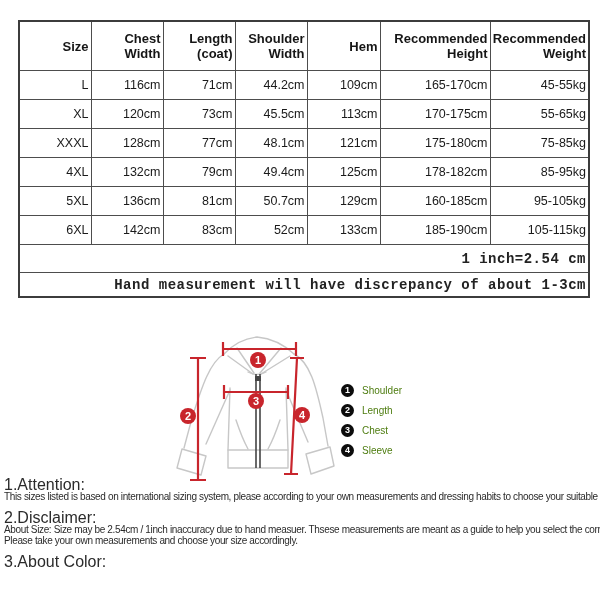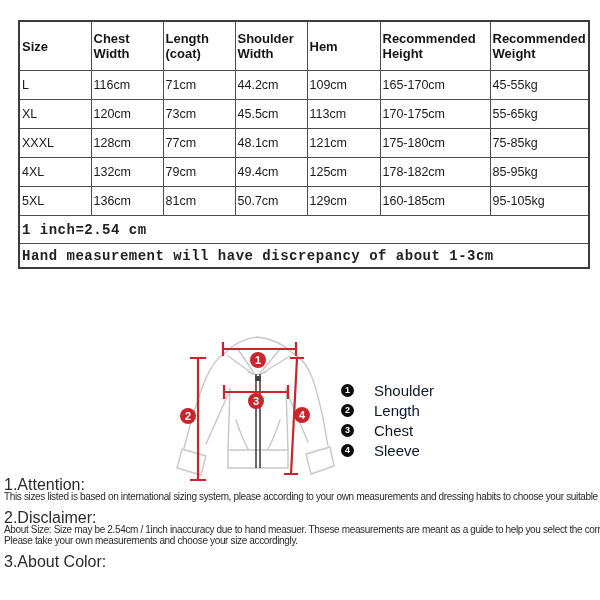--- a/index.html
+++ b/index.html
@@ -6,41 +6,41 @@
   body{width:600px;height:600px;position:relative;font-family:"Liberation Sans",sans-serif;color:#111;overflow:hidden;}
 
   
   .size-table{
     position:absolute;left:18px;top:20px;width:570px;
     border-collapse:collapse;table-layout:fixed;
     border:2px solid #3c3c3c;
     font-family:"Liberation Sans",sans-serif;
   }
   .size-table th,.size-table td{
-    border:1px solid #4d4d4d;text-align:left;vertical-align:middle;
+    border:1px solid #4d4d4d;text-align:right;vertical-align:middle;
     padding:0 2px;overflow:hidden;
   }
   .size-table th{height:48px;font-size:13px;font-weight:bold;line-height:15px;color:#161616;}
   .size-table td{height:28px;font-size:12.5px;color:#1a1a1a;}
   .size-table td.note{
     height:27px;font-family:"Liberation Mono","DejaVu Sans Mono",monospace;
     font-weight:bold;font-size:14px;color:#222;letter-spacing:0.5px;
   }
   .size-table td.note.small{height:23px;}
 
   
   .diagram-svg{position:absolute;left:140px;top:328px;width:220px;height:160px;}
   .legend{position:absolute;left:341px;top:380px;}
   .legend-item{display:flex;align-items:center;height:20px;}
   .lnum{
     width:13px;height:13px;border-radius:50%;background:#0c0c0c;color:#fff;
     font-size:9px;font-weight:bold;display:flex;align-items:center;justify-content:center;
     flex:0 0 13px;
   }
-  .llabel{margin-left:20px;font-size:15px;color:#0f172a;}
+  .llabel{margin-left:8px;font-size:10px;color:#4d7c0f;}
 
   
   .footer{position:absolute;left:4px;top:479px;width:594px;}
   .f-section{margin-bottom:9px;}
   .f-head{font-size:16px;line-height:12px;color:#2b2b2b;}
   .f-body{font-size:10px;line-height:11.5px;color:#2b2b2b;white-space:pre;letter-spacing:-0.35px;}
 </style>
 </head>
 <body>
 
@@ -104,20 +104,29 @@
       </tr>
       <tr>
         <td>5XL</td>
         <td>136cm</td>
         <td>81cm</td>
         <td>50.7cm</td>
         <td>129cm</td>
         <td>160-185cm</td>
         <td>95-105kg</td>
       </tr>
+      <tr>
+        <td>6XL</td>
+        <td>142cm</td>
+        <td>83cm</td>
+        <td>52cm</td>
+        <td>133cm</td>
+        <td>185-190cm</td>
+        <td>105-115kg</td>
+      </tr>
     </tbody>
   <tbody>
     <tr>
       <td colspan="7" class="note">1 inch=2.54 cm</td>
     </tr>
     <tr>
       <td colspan="7" class="note small">Hand measurement will have discrepancy of about 1-3cm</td>
     </tr>
   </tbody>
 </table>

